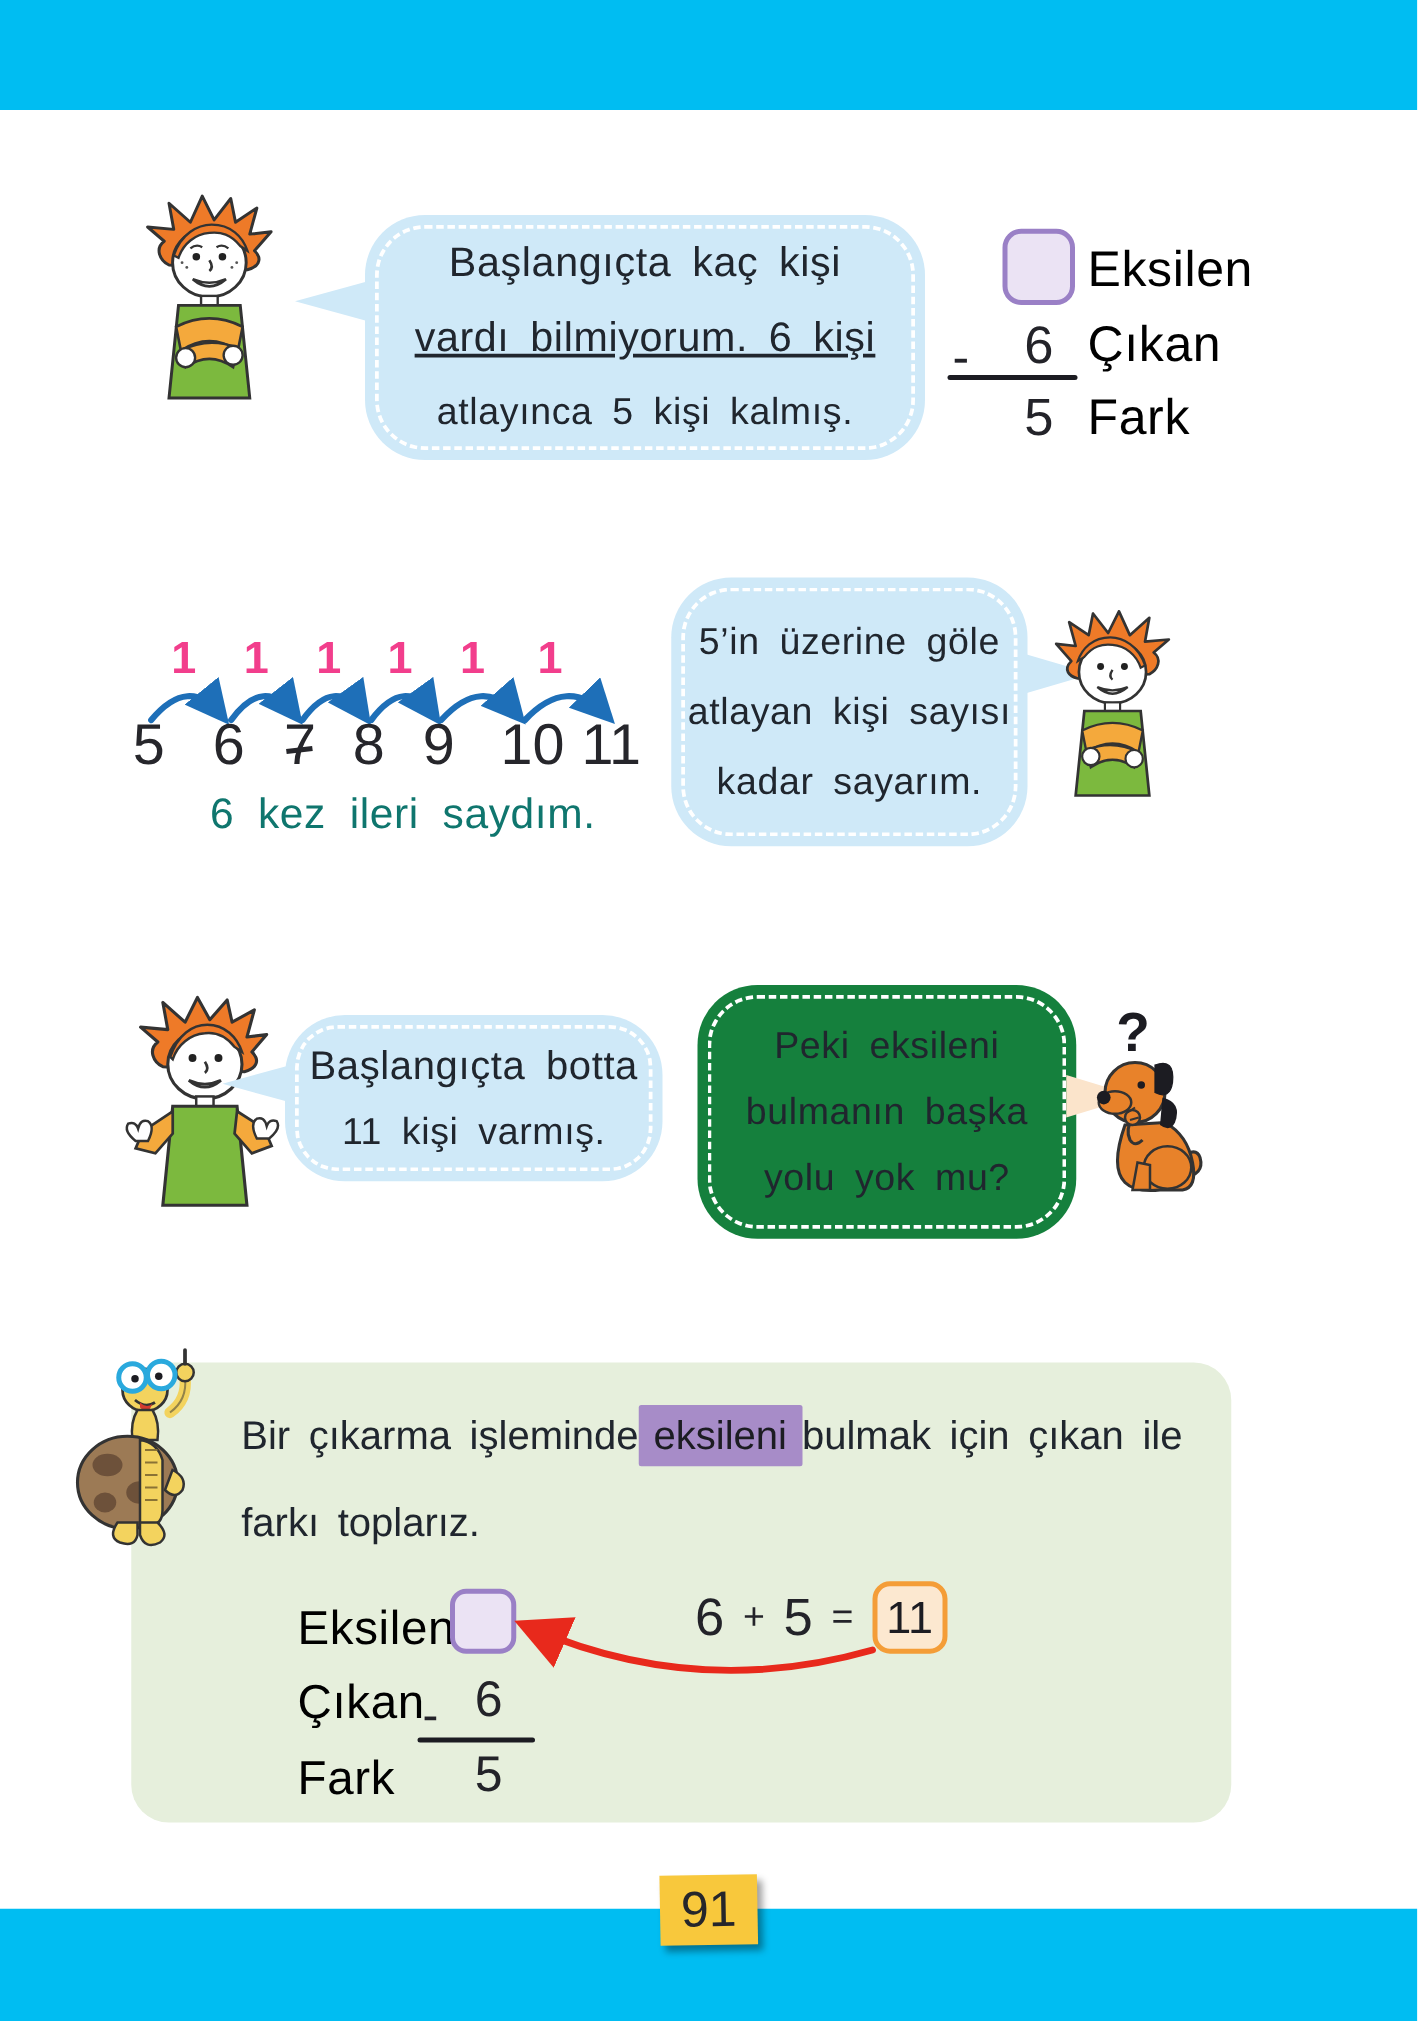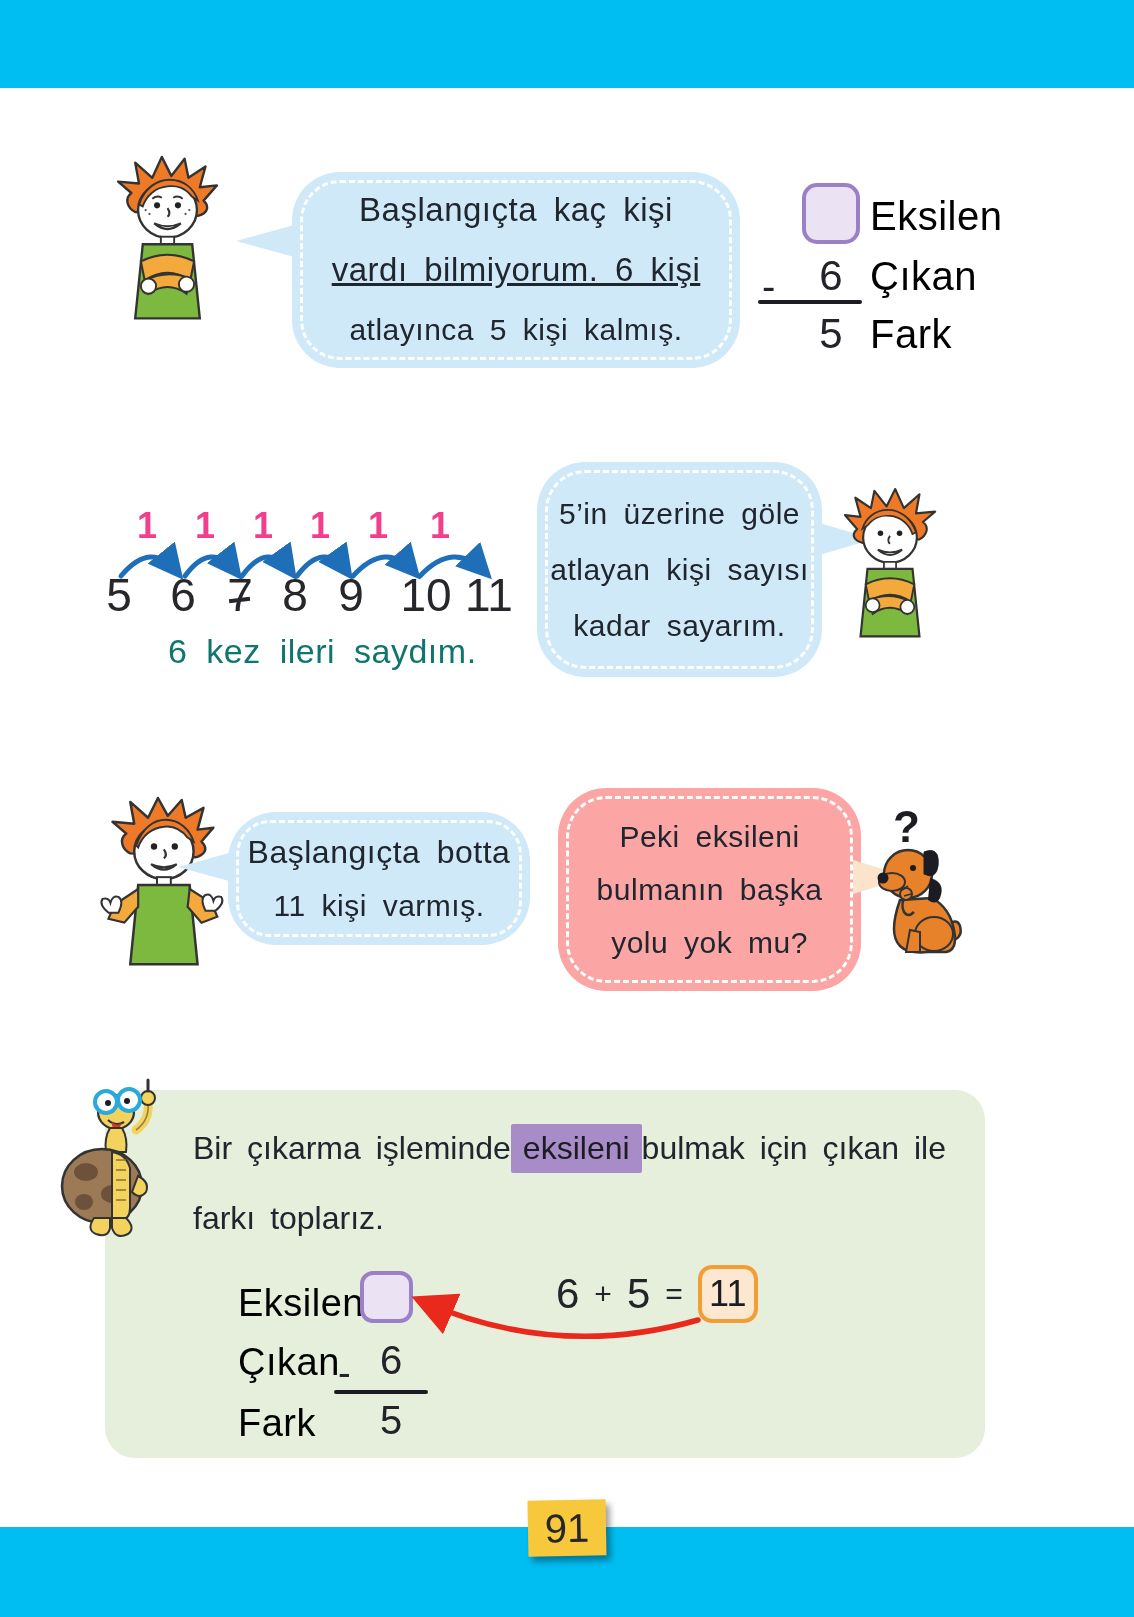--- a/index.html
+++ b/index.html
@@ -7,21 +7,21 @@
     position:relative;width:1134px;height:1617px;margin:0 auto;
     background:#ffffff;overflow:hidden;
     font-family:"Liberation Sans", sans-serif;color:#232329;
   }
   .abs{position:absolute;}
   
   .cyan-bar{position:absolute;left:0;width:1134px;background:#00bdf2;}
   
   .bubble{position:absolute;border-radius:48px;}
   .bubble.blue{background:#cfe9f8;}
-  .bubble.peach{background:#fca5a5;}
+  .bubble.peach{background:#15803d;}
   .bubble-inner{
     position:absolute;inset:8px;border:3px dashed #ffffff;border-radius:40px;
     display:flex;flex-direction:column;justify-content:center;align-items:center;
     text-align:left;
   }
   .bline{word-spacing:7px;letter-spacing:.5px;color:#20262e;}
   .tail{position:absolute;width:0;height:0;}
   .tail-left{border-top:17px solid transparent;border-bottom:17px solid transparent;}
   .tail-right{border-top:17px solid transparent;border-bottom:17px solid transparent;}
   .tail-left.blue{border-right:62px solid #cfe9f8;}

